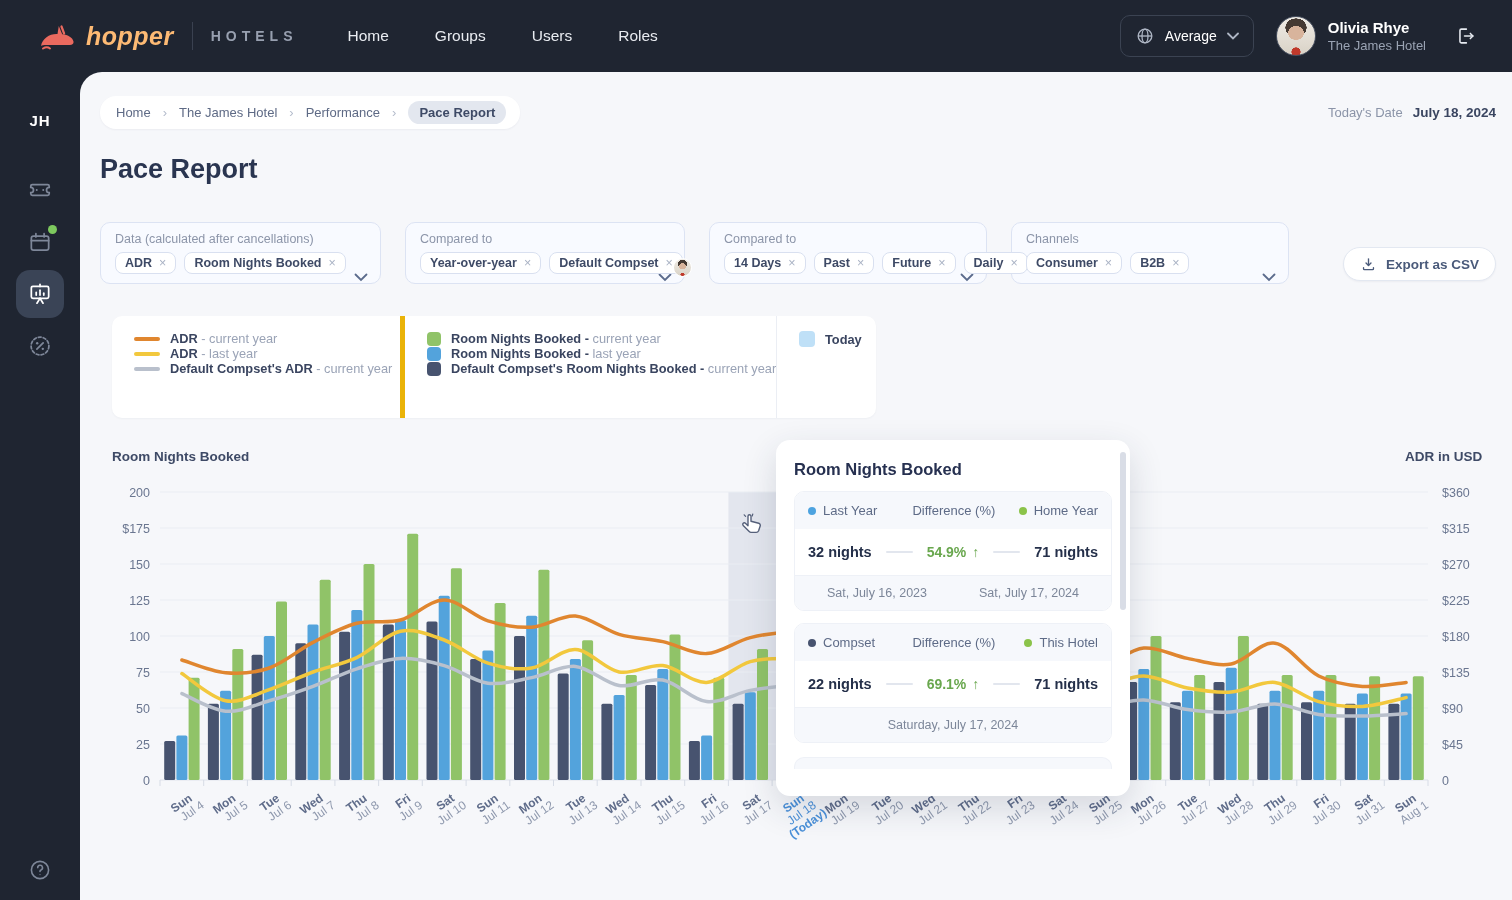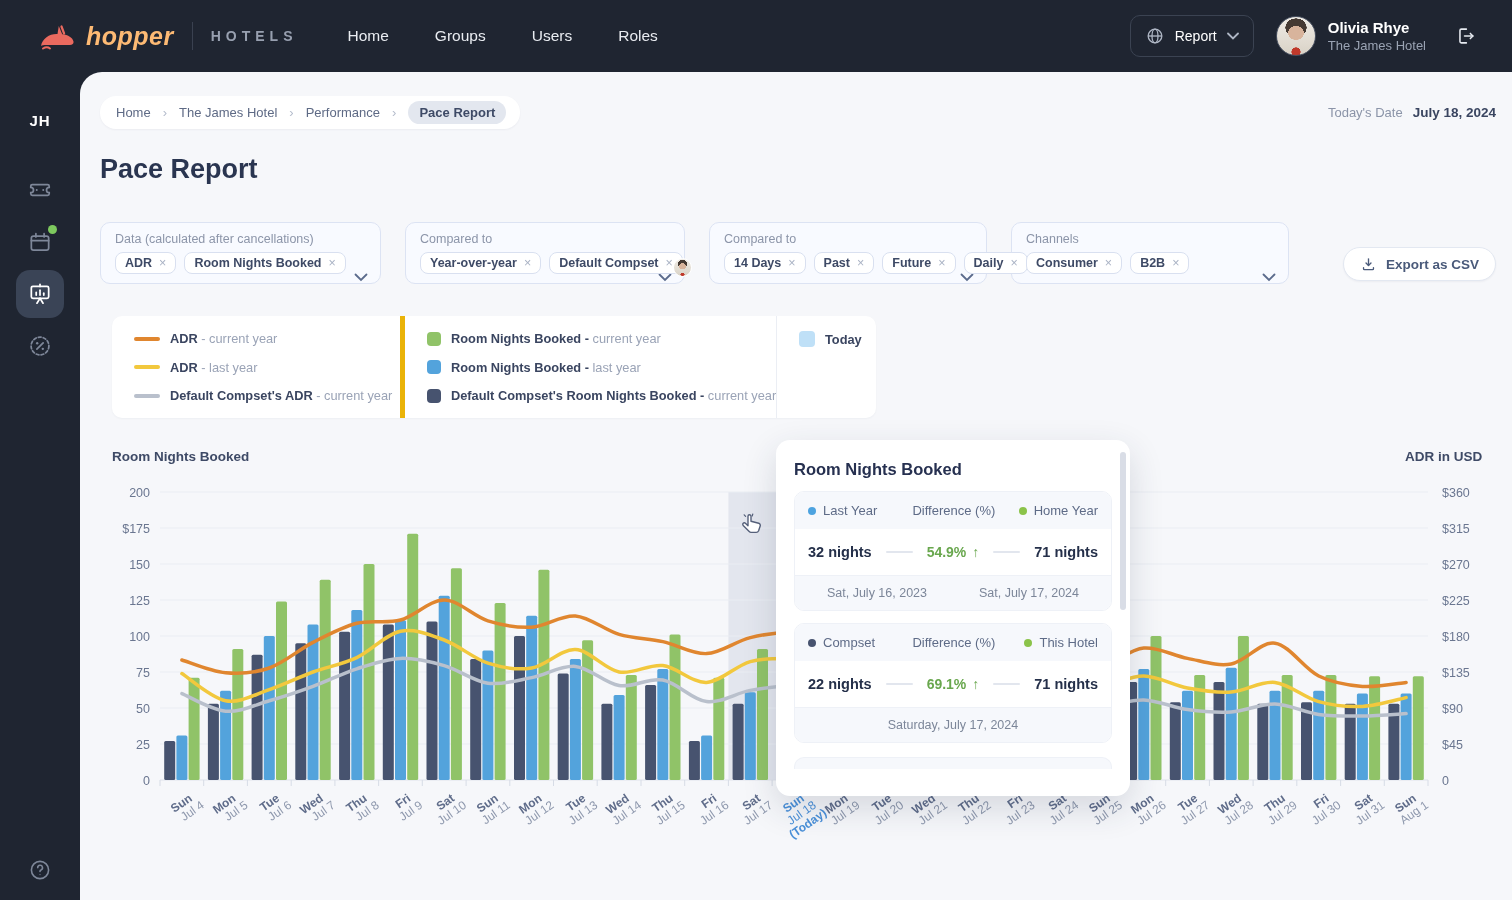--- a/index.html
+++ b/index.html
@@ -54,21 +54,21 @@
   .f-chev{position:absolute;right:12px;top:45px;z-index:1}
   .f-avatar{position:absolute;right:-8px;top:35px;width:19px;height:19px;border-radius:50%;z-index:3;border:1px solid #fff;
     background:
       radial-gradient(circle at 50% 92%, #C0392B 0 11%, rgba(0,0,0,0) 12%),
       radial-gradient(ellipse 34% 30% at 50% 42%, #D8B49C 0 60%, rgba(0,0,0,0) 61%),
       radial-gradient(ellipse 46% 40% at 50% 28%, #453A33 0 60%, rgba(0,0,0,0) 61%),
       linear-gradient(#EFECE6,#D9D2C6);}
   .export-btn{display:flex;align-items:center;gap:9px;background:#fff;border:1px solid #E3E8F1;border-radius:17px;height:34px;padding:0 16px;color:#4A5A7A;font-size:13.5px;font-weight:600;margin-left:auto;margin-top:25px;cursor:pointer;box-shadow:0 1px 2px rgba(30,40,70,.05);white-space:nowrap}
   
   .legend{position:absolute;top:244px;left:32px;width:764px;height:102px;background:#fff;border-radius:10px;display:flex;box-shadow:0 1px 2px rgba(30,40,70,.04)}
-  .lg-col{padding:15px 0 15px 22px;display:flex;flex-direction:column;justify-content:space-between}
+  .lg-col{padding:15px 0 15px 22px;display:flex;flex-direction:column;}
   .lg-col.c1{width:288px}.lg-col.c2{width:376px;border-left:5px solid #eab308}.lg-col.c3{flex:1;border-left:1px solid #EBEEF4;justify-content:flex-start}
   .lg-item{display:flex;align-items:center;gap:10px;font-size:12.8px;white-space:nowrap}
   .sw-line{width:26px;height:4px;border-radius:2px;flex:none}
   .sw-sq{width:14px;height:14px;border-radius:4px;flex:none}
   .sw-today{width:16px;height:16px;border-radius:4px;flex:none}
   .lg-bold{font-weight:700;color:#3A4560}
   .lg-rest{color:#9AA3B6}
   
   .chart-title-left{position:absolute;top:377px;left:32px;font-weight:700;font-size:13.5px;color:#3E4A66}
   .chart-title-right{position:absolute;top:377px;left:1325px;font-weight:700;font-size:13.5px;color:#3E4A66}
@@ -113,21 +113,21 @@
       <div class="nav-item">Users</div>
       <div class="nav-item">Roles</div>
     </div>
   <div class="topnav-right">
     <div class="lang-pill">
       <svg class="ic" width="20" height="20" viewBox="0 0 24 24" fill="none" stroke="#AEB6C4" stroke-width="1.6">
         <circle cx="12" cy="12" r="8.2"></circle>
           <ellipse cx="12" cy="12" rx="3.6" ry="8.2"></ellipse>
           <line x1="3.8" y1="12" x2="20.2" y2="12"></line>
       </svg>
-      <span>Report</span>
+      <span>Average</span>
       <svg class="ic" width="12" height="8" viewBox="0 0 12 8" fill="none" stroke="#AEB6C4" stroke-width="1.8" stroke-linecap="round">
           <path d="M1 1.5l5 5 5-5"></path>
         </svg>
     </div>
     <div class="user">
       <div class="avatar"></div>
       <div>
         <div class="user-name">Olivia Rhye</div>
         <div class="user-org">The James Hotel</div>
       </div>

